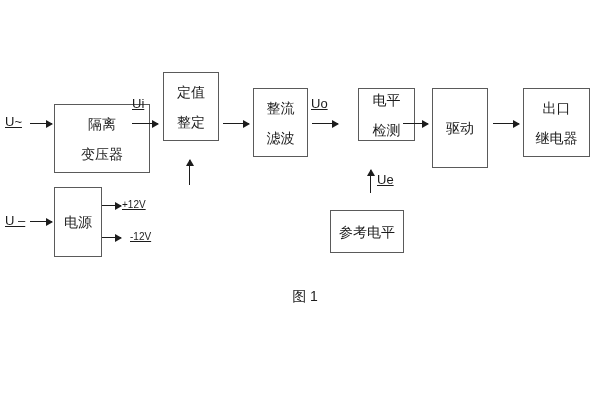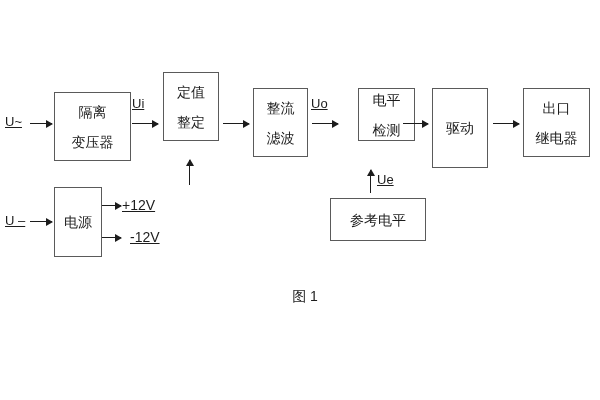--- a/index.html
+++ b/index.html
@@ -37,21 +37,21 @@
   }
   
   .lbl{
     position:absolute;
     font-size:13px;
     line-height:16px;
     color:var(--ink);
     white-space:nowrap;
     text-decoration:underline;
   }
-  .lbl.rail{font-size:14px;}
+  .lbl.rail{font-size:10px;}
   
   .h-arrow{
     position:absolute;
     height:0;
     border-top:1px solid var(--ink);
   }
   .h-arrow::after{
     content:"";
     position:absolute;
     right:-1px;
@@ -84,21 +84,21 @@
     font-size:14px;
     color:var(--ink);
     margin-top:24px;
   }
 </style>
 </head>
 <body>
 
 <div class="stage">
 
-  <div class="box" style="left:54px;top:92px;width:77px;height:69px">
+  <div class="box" style="left:54px;top:104px;width:96px;height:69px">
     <span>隔离</span>
     <span>变压器</span>
   </div>
 
   <div class="box" style="left:163px;top:72px;width:56px;height:69px">
     <span>定值</span>
     <span>整定</span>
   </div>
 
   <div class="box" style="left:253px;top:88px;width:55px;height:69px">
@@ -120,21 +120,21 @@
     <span>出口</span>
     <span>继电器</span>
   </div>
 
   <div class="box" style="left:54px;top:187px;width:48px;height:70px">
     <span>电源</span>
 
   </div>
 
 
-  <div class="box" style="left:330px;top:198px;width:96px;height:43px">
+  <div class="box" style="left:330px;top:210px;width:74px;height:43px">
     <span>参考电平</span>
 
   </div>
 
   <span class="lbl" style="left:5px;top:114px">U~</span>
   <span class="lbl" style="left:5px;top:213px">U –</span>
 
   <span class="lbl" style="left:132px;top:96px">Ui</span>
   <span class="lbl" style="left:311px;top:96px">Uo</span>
   <span class="lbl" style="left:377px;top:172px">Ue</span>

